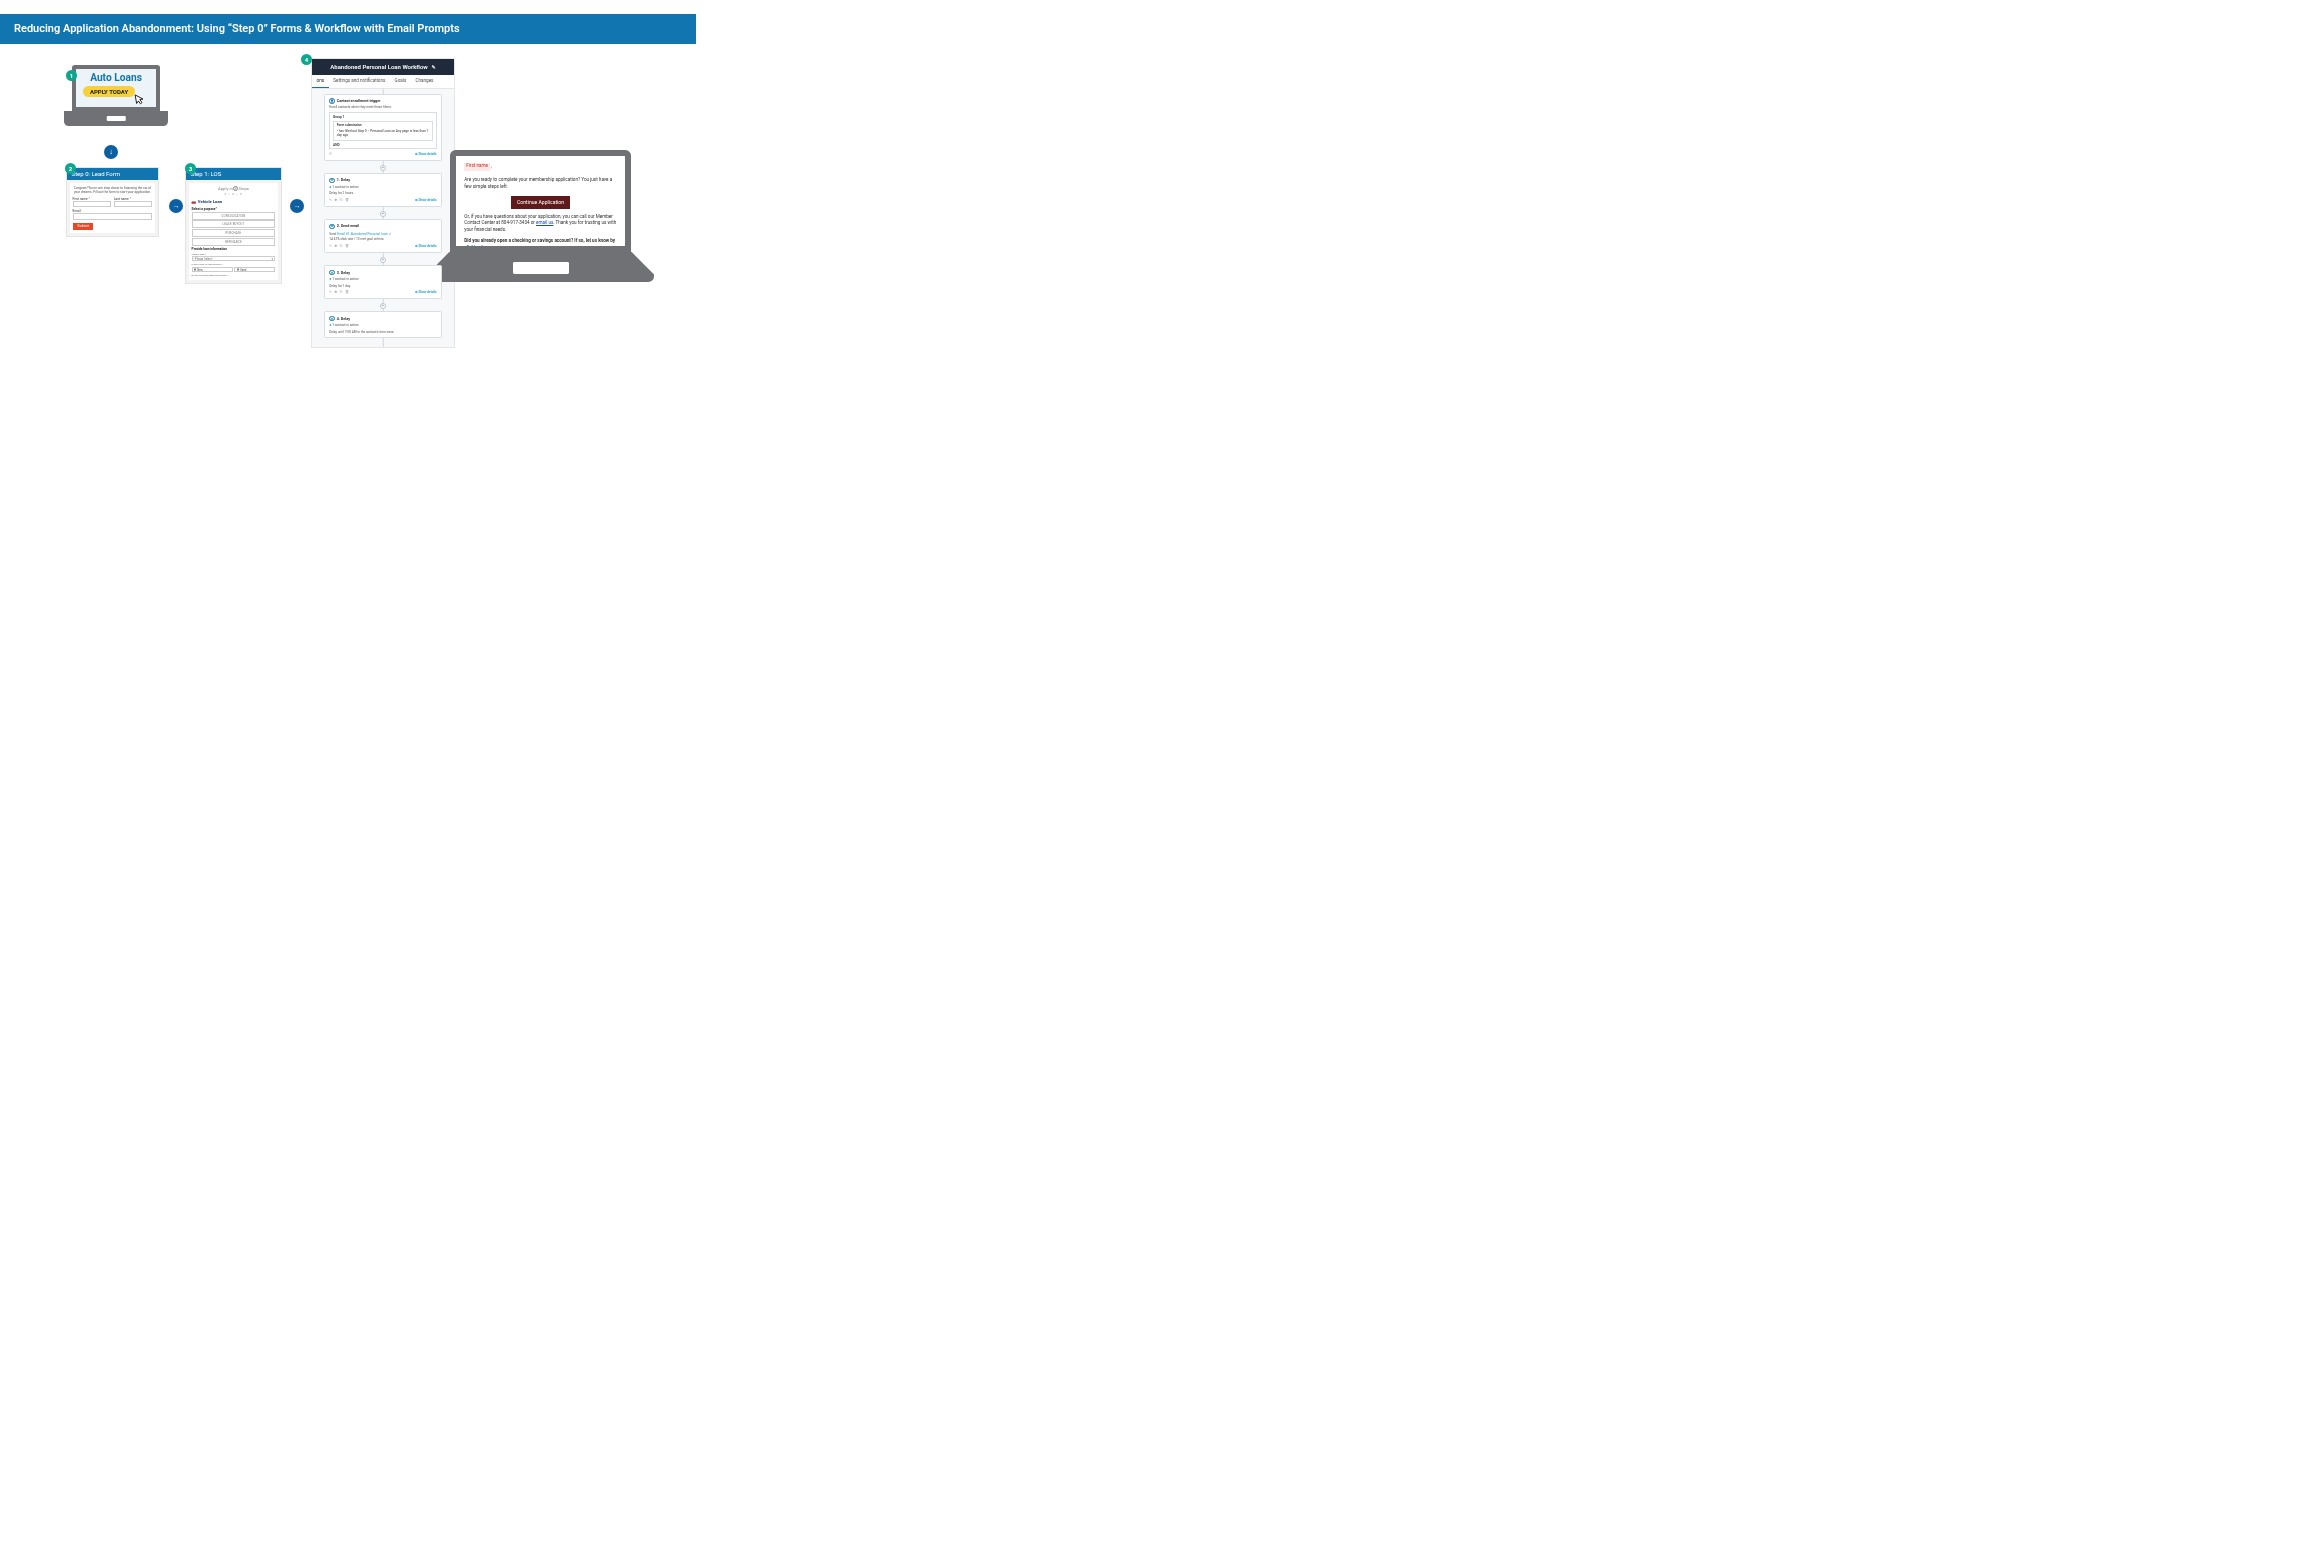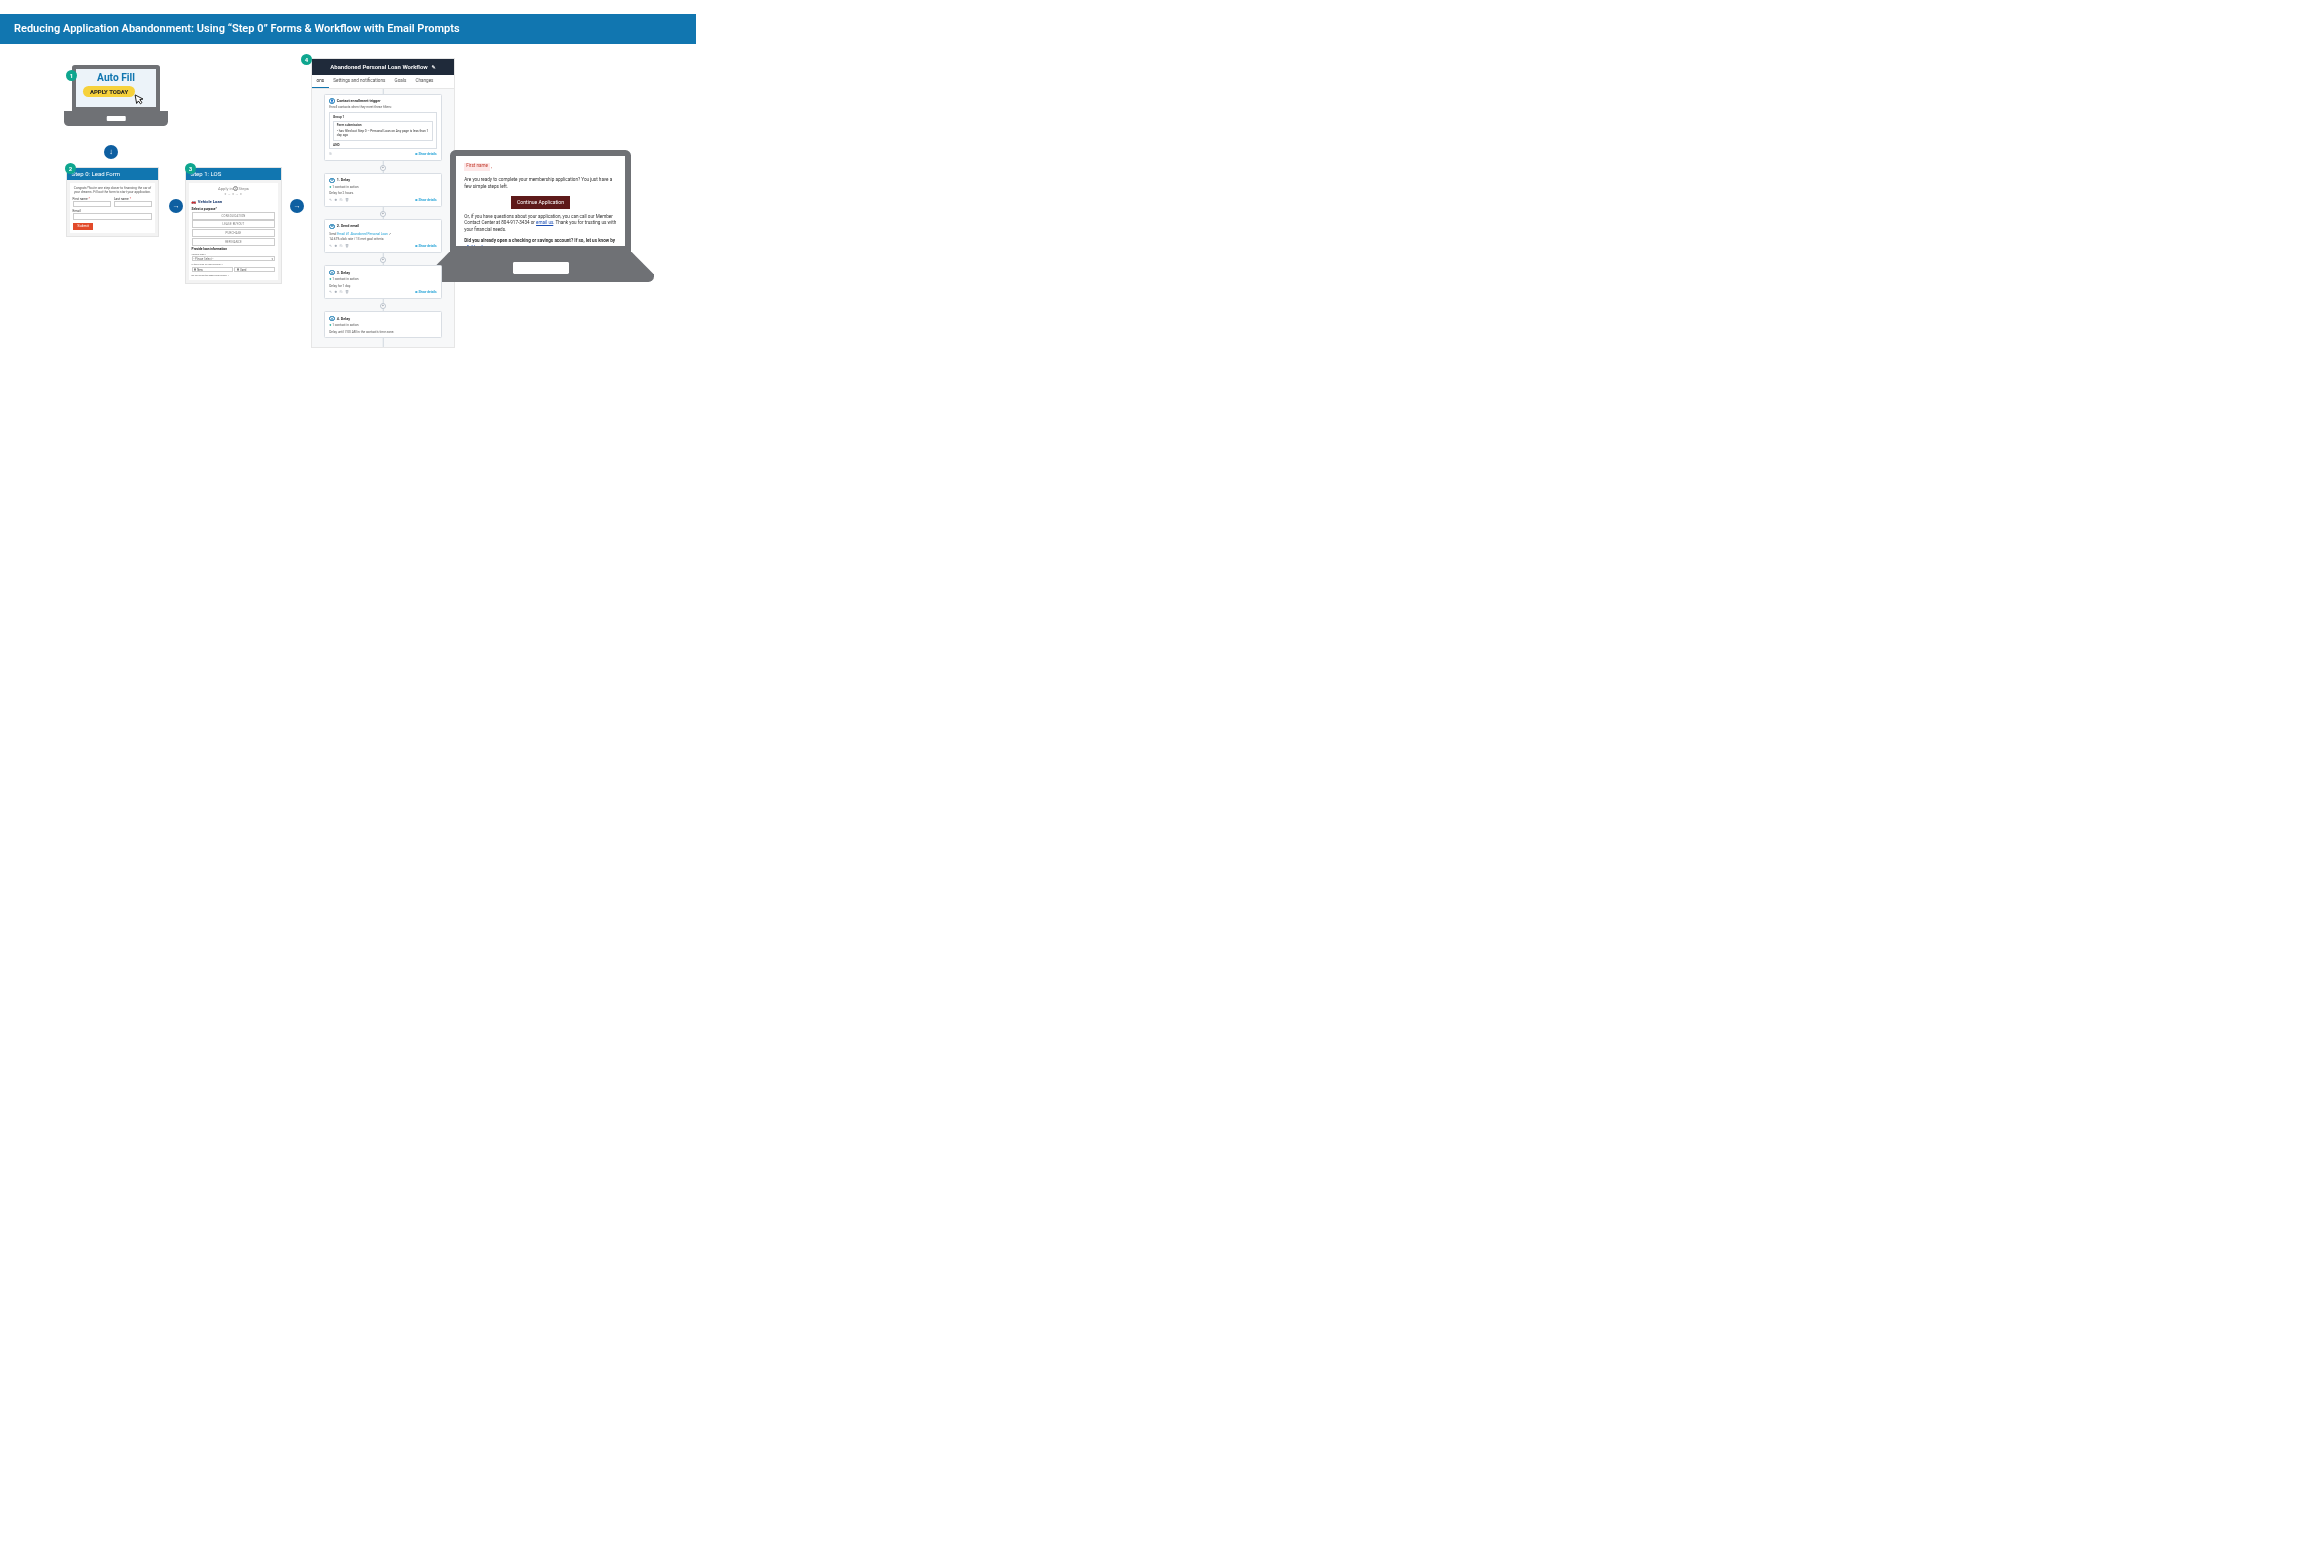--- a/index.html
+++ b/index.html
@@ -220,21 +220,21 @@
   <div class="badge" style="left:65px; top:119px;">2</div>
   <div class="badge" style="left:185px; top:119px;">3</div>
   <div class="badge" style="left:301px; top:10.2px;">4</div>
 
   <div class="arrow-circle" style="left:104px; top:101px;">↓</div>
   <div class="arrow-circle" style="left:169px; top:155px;">→</div>
   <div class="arrow-circle" style="left:290px; top:155px;">→</div>
 
   <div class="laptop1">
     <div class="screen">
-      <div class="screen-title">Auto Fill</div>
+      <div class="screen-title">Auto Loans</div>
       <span class="apply-btn">APPLY TODAY</span>
       <span class="cursor">
         <svg width="13" height="13" viewBox="0 0 24 24">
             <path d="M4 2 L4 18 L8 14 L11 20 L14 18 L11 12 L17 12 Z" fill="#fff" stroke="#000" stroke-width="1.5"></path>
           </svg>
       </span>
     </div>
     <div class="base"></div>
   </div>
 

